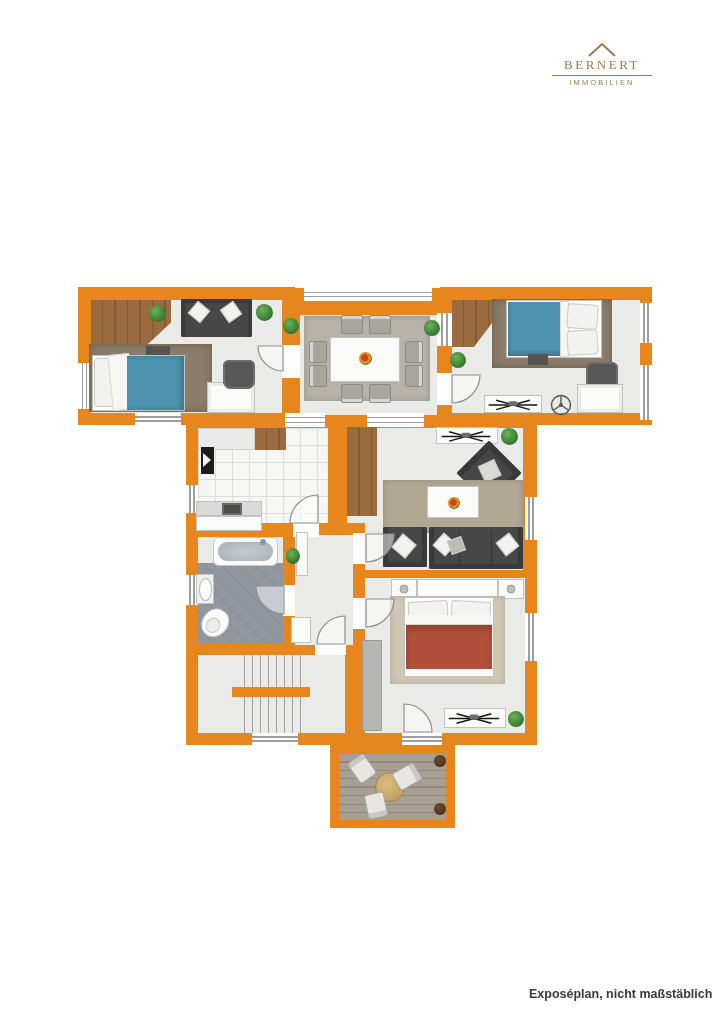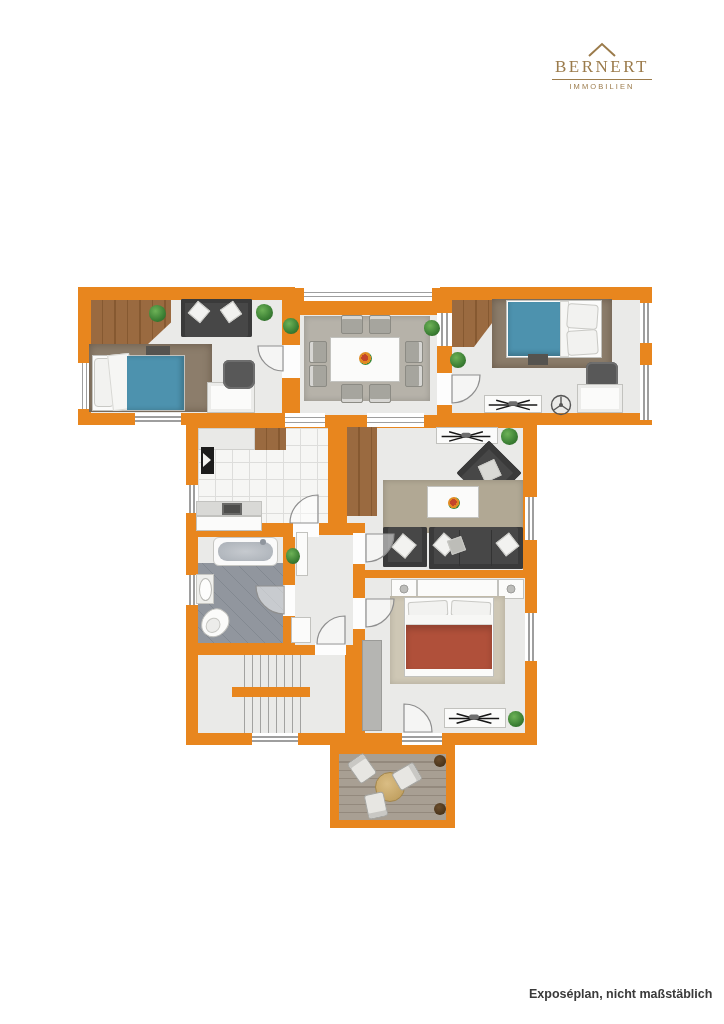--- a/index.html
+++ b/index.html
@@ -35,21 +35,21 @@
   .bed-red{background:var(--bedred,#B0503A);}
   .dining-chair{position:absolute;z-index:4;background:#a6a59e;border:1px solid #8c8b84;border-radius:2px;
                 box-shadow:inset 0 3px 0 rgba(255,255,255,.55);}
   .knob{position:absolute;width:7px;height:7px;border-radius:50%;background:#bdbdba;border:1px solid #9d9d9a;
         left:50%;top:50%;transform:translate(-50%,-50%);}
   .stairs-treads{background:repeating-linear-gradient(90deg,#eaeae8 0 7px,#a2a2a0 7px 8px);}
   #doors{position:absolute;left:0;top:0;z-index:5;pointer-events:none;}
   
   #logo{position:absolute;left:552px;top:42px;width:100px;text-align:center;z-index:6;}
   #logo .roof{height:15px;}
-  #logo .name{font-family:"Liberation Serif",serif;font-size:17px;letter-spacing:2.5px;
+  #logo .name{font-family:"Liberation Serif",serif;font-size:13px;letter-spacing:2.5px;
               color:var(--brand,#9B7B4B);border-bottom:1px solid var(--brand,#9B7B4B);
               padding-bottom:2px;white-space:nowrap;}
   #logo .sub{font-size:7.5px;letter-spacing:2.1px;color:var(--brand,#9B7B4B);margin-top:2px;white-space:nowrap;}
   
   #caption{position:absolute;left:529px;top:987px;font-size:12.5px;font-weight:bold;
            color:var(--caption,#3A3A3A);white-space:nowrap;z-index:6;}
 </style>
 </head>
 <body>
 

